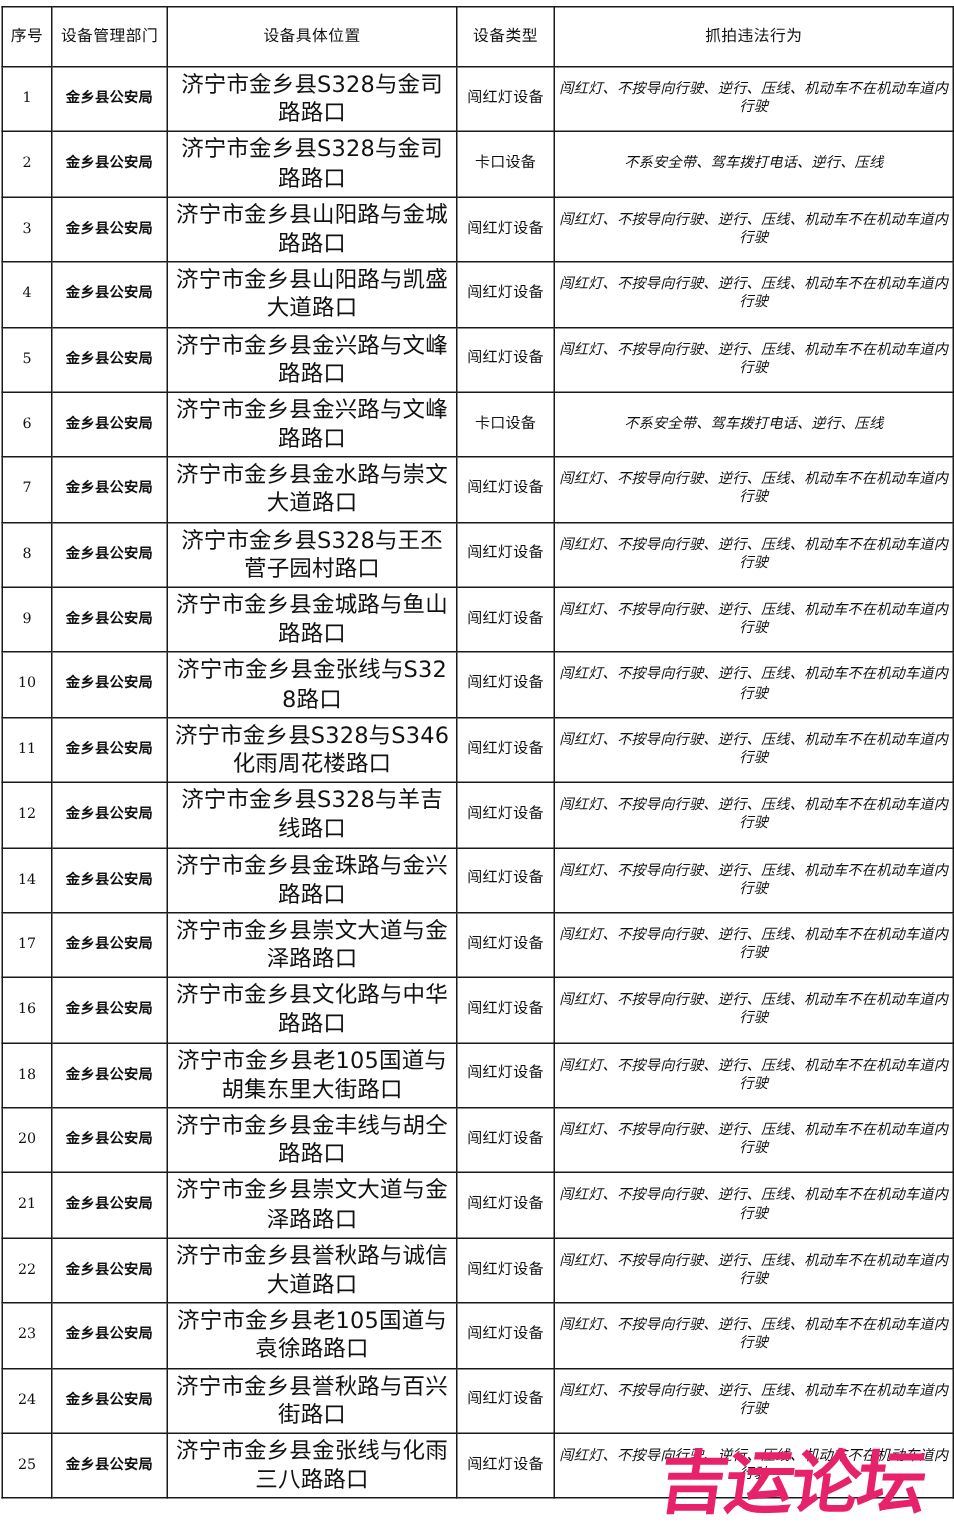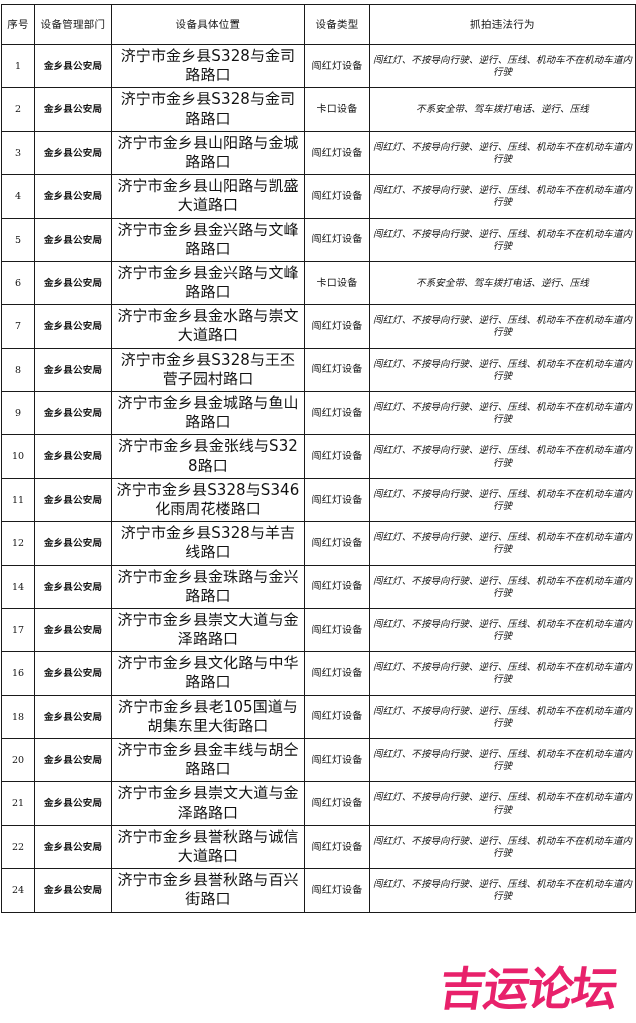--- a/index.html
+++ b/index.html
@@ -260,23 +260,37 @@
           <td class="cell-beh">闯红灯、不按导向行驶、逆行、压线、机动车不在机动车道内行驶</td>
         </tr>
         <tr>
           <td class="cell-seq">22</td>
           <td class="cell-dept">金乡县公安局</td>
           <td class="cell-loc">济宁市金乡县誉秋路与诚信大道路口</td>
           <td class="cell-type">闯红灯设备</td>
           <td class="cell-beh">闯红灯、不按导向行驶、逆行、压线、机动车不在机动车道内行驶</td>
         </tr>
         <tr>
+          <td class="cell-seq">23</td>
+          <td class="cell-dept">金乡县公安局</td>
+          <td class="cell-loc">济宁市金乡县老105国道与袁徐路路口</td>
+          <td class="cell-type">闯红灯设备</td>
+          <td class="cell-beh">闯红灯、不按导向行驶、逆行、压线、机动车不在机动车道内行驶</td>
+        </tr>
+        <tr>
           <td class="cell-seq">24</td>
           <td class="cell-dept">金乡县公安局</td>
           <td class="cell-loc">济宁市金乡县誉秋路与百兴街路口</td>
+          <td class="cell-type">闯红灯设备</td>
+          <td class="cell-beh">闯红灯、不按导向行驶、逆行、压线、机动车不在机动车道内行驶</td>
+        </tr>
+        <tr>
+          <td class="cell-seq">25</td>
+          <td class="cell-dept">金乡县公安局</td>
+          <td class="cell-loc">济宁市金乡县金张线与化雨三八路路口</td>
           <td class="cell-type">闯红灯设备</td>
           <td class="cell-beh">闯红灯、不按导向行驶、逆行、压线、机动车不在机动车道内行驶</td>
         </tr>
       </tbody>
   </table>
 
   <div id="watermark">
     <svg viewBox="0 0 208 62" xmlns="http://www.w3.org/2000/svg" aria-hidden="true">
       <g transform="skewX(-8)">
         <text id="wm-label" class="wm-text" x="18" y="46" fill="#e8216b">吉运论坛</text>

